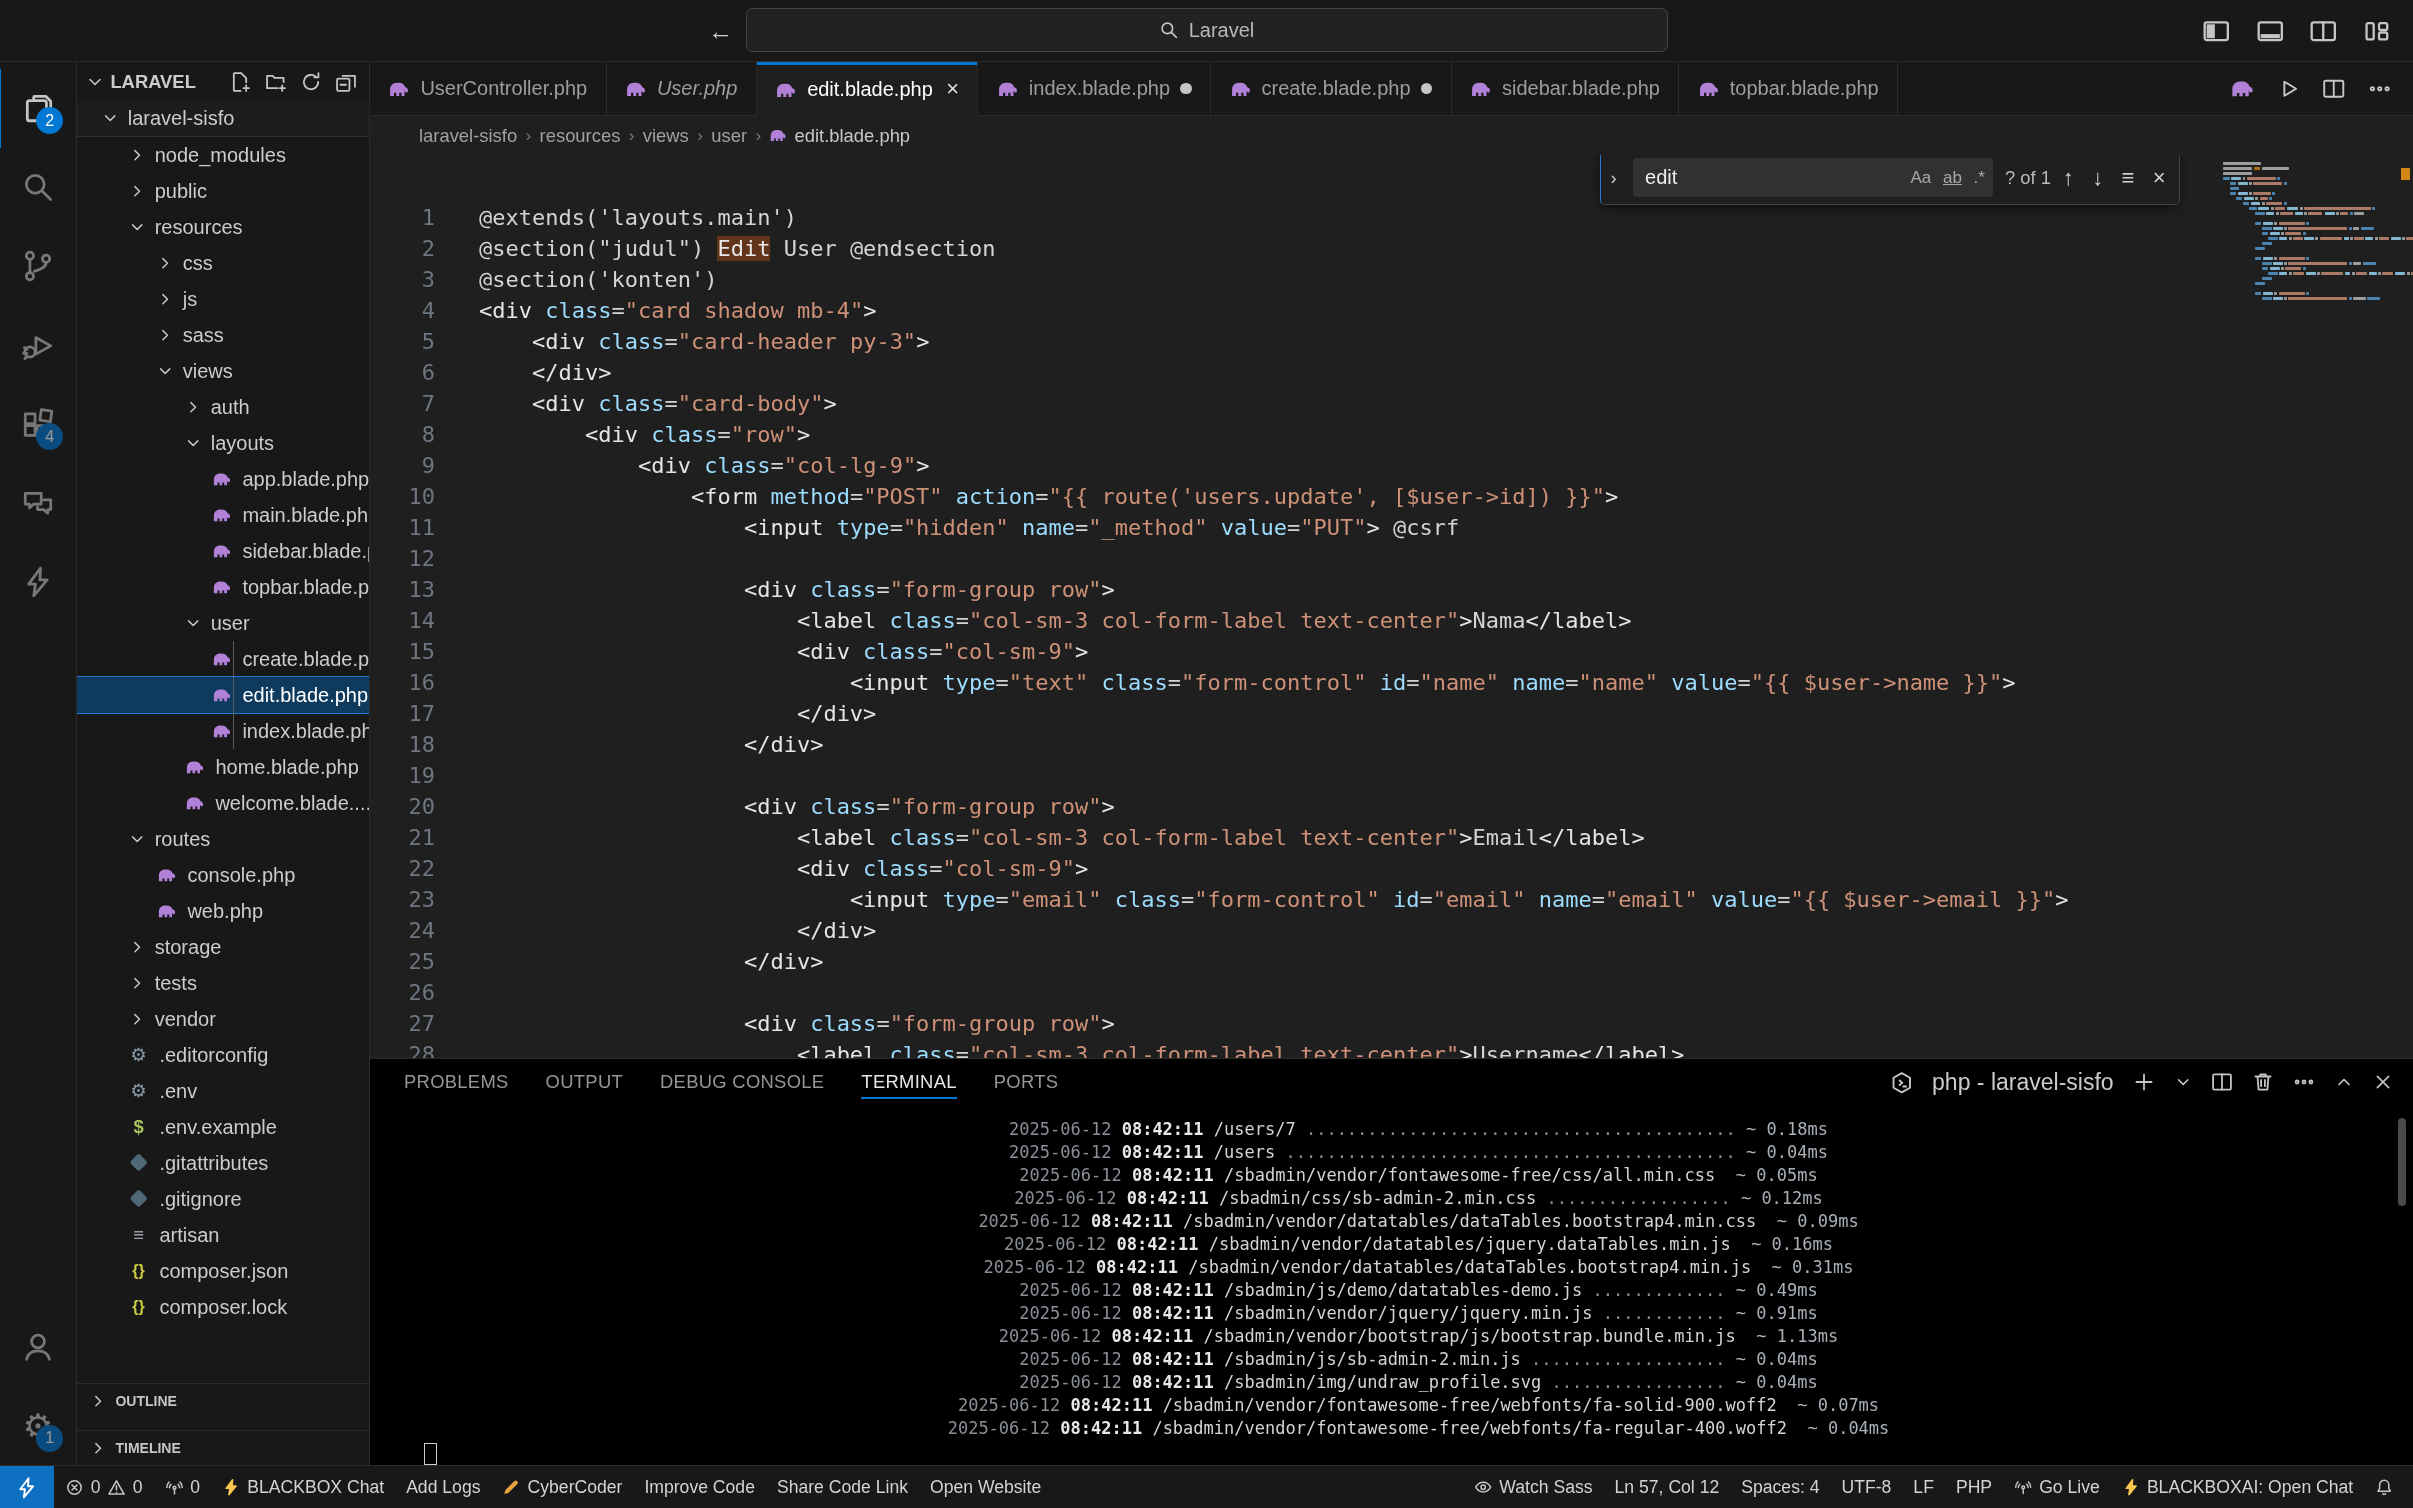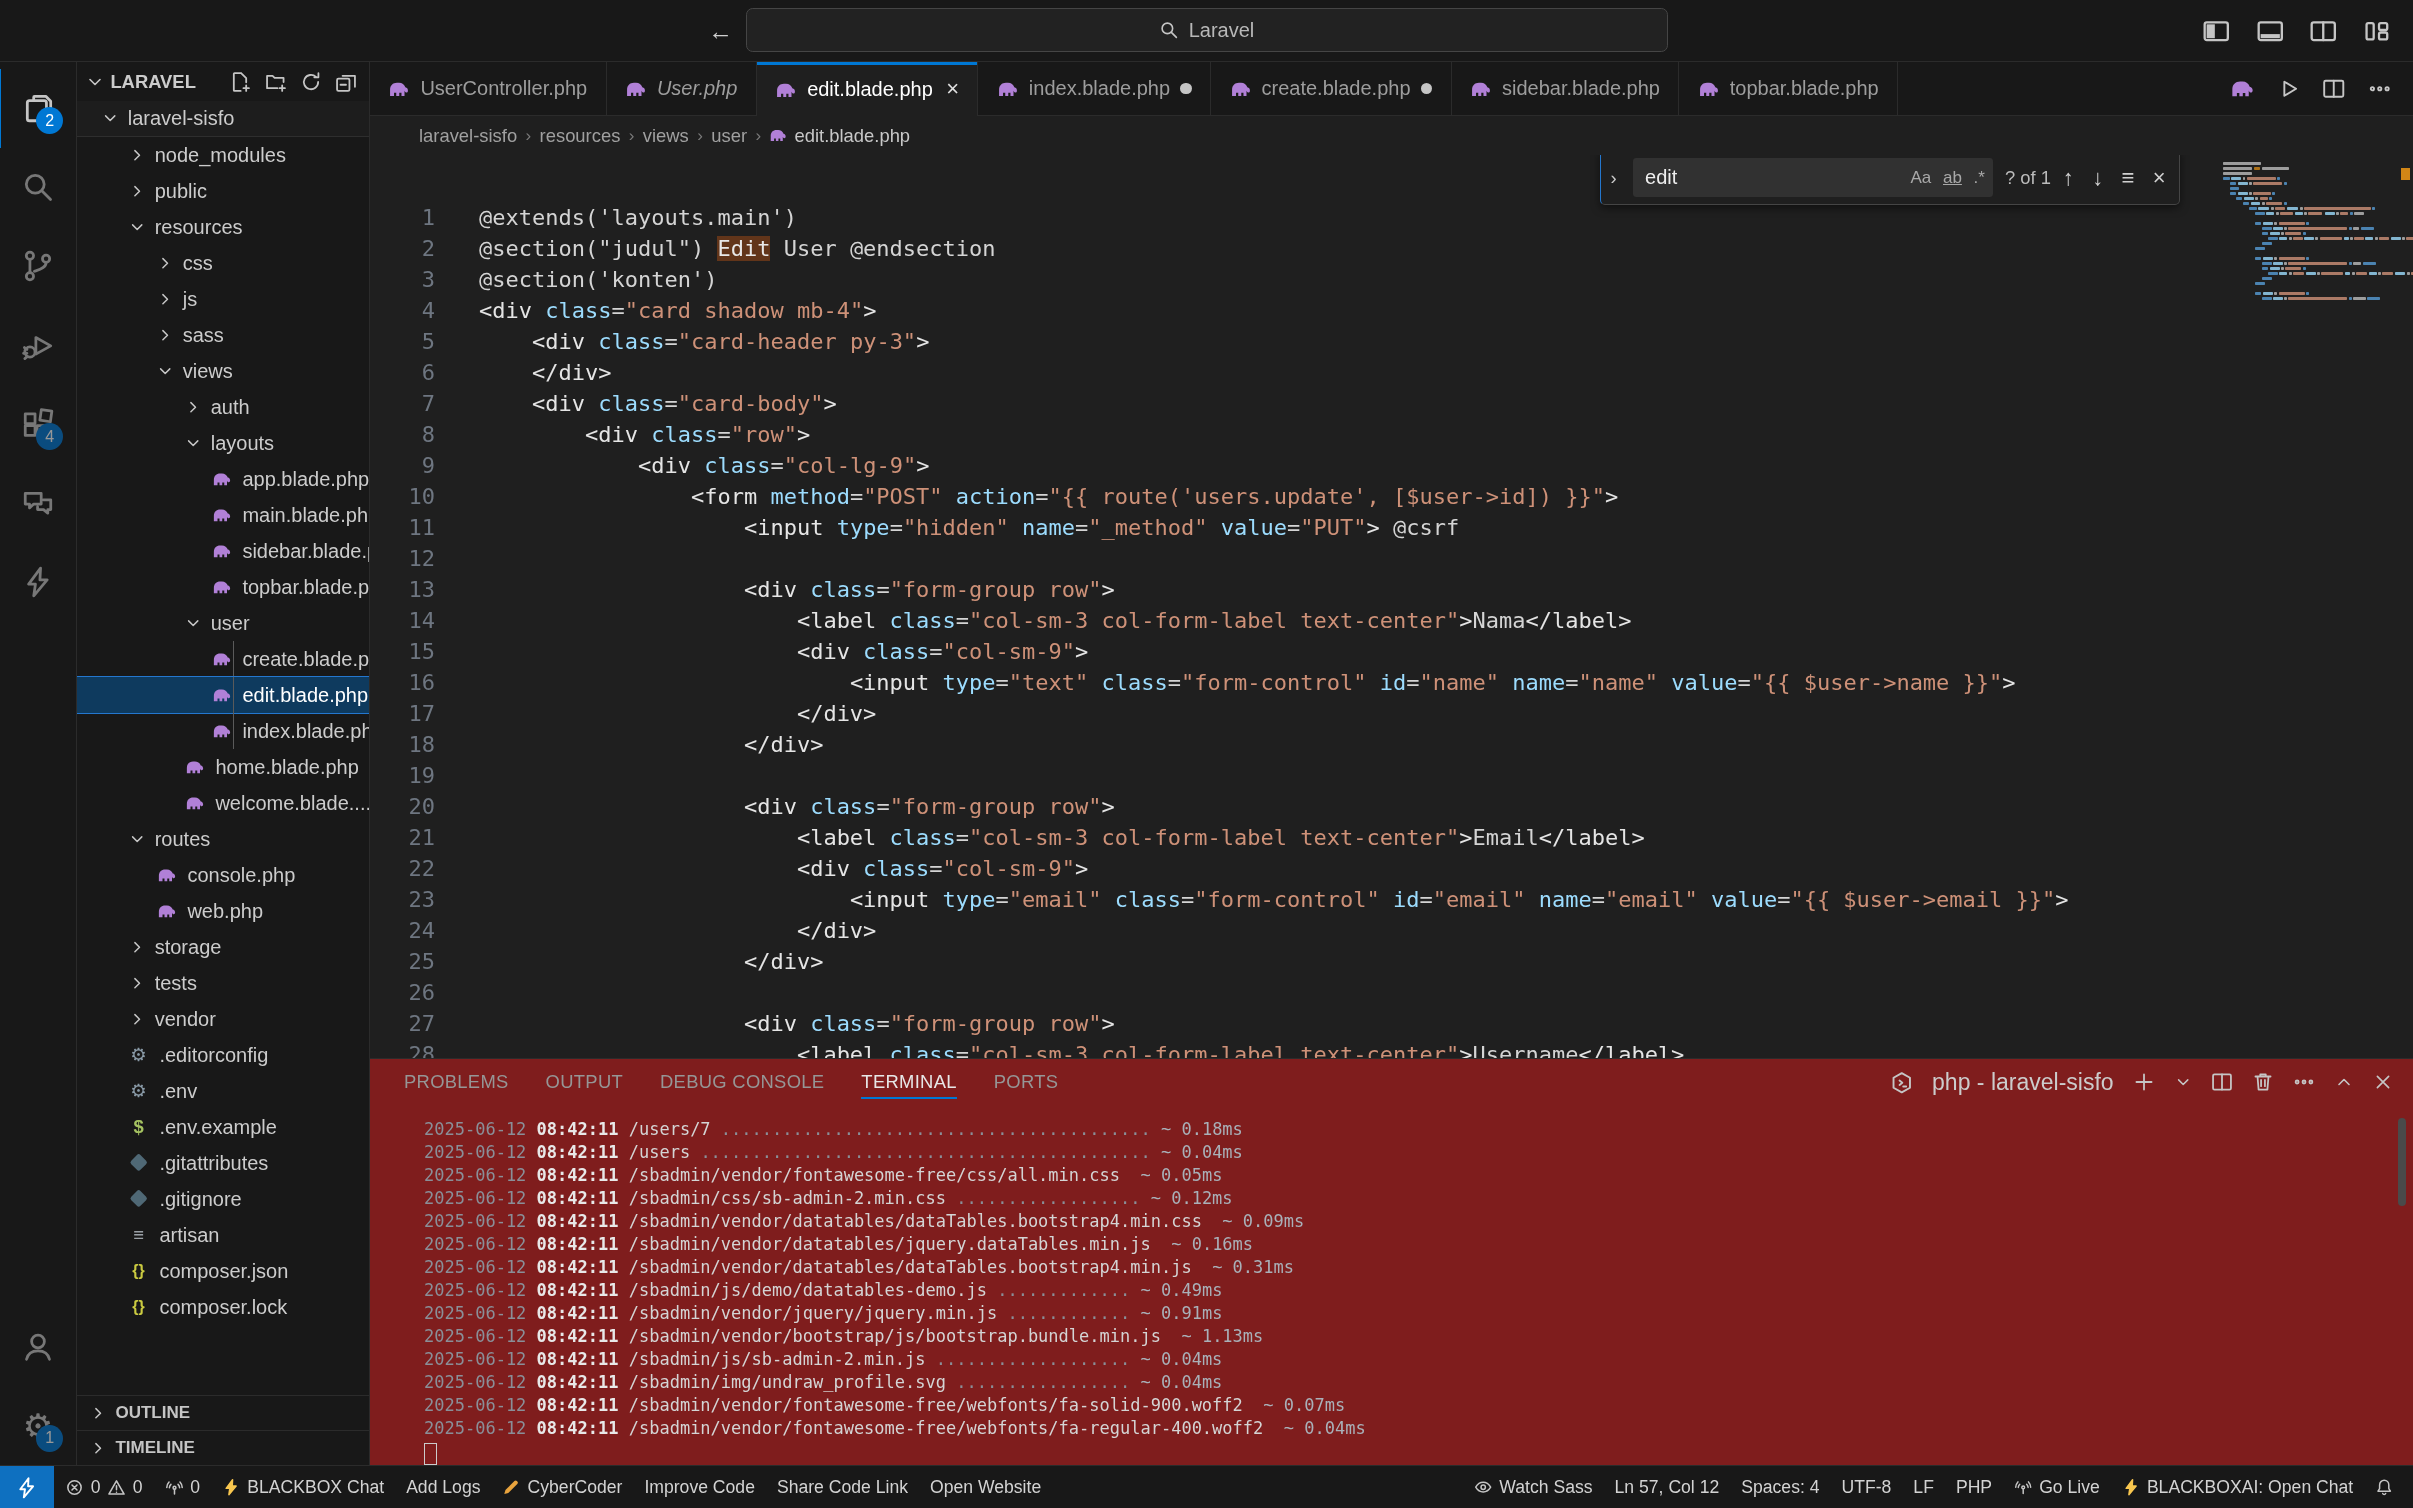--- a/index.html
+++ b/index.html
@@ -40,21 +40,21 @@
   .sb-section .lbl { font-weight:bold; font-size:18.4px; color:#cccccc; flex:0 0 auto; margin-right:auto; }
   .sb-actions { display:flex; gap:13.4px; align-items:center; }
   .tree { flex:1; overflow:hidden; }
   .trow { height:36px; display:flex; align-items:center; font-size:20px; color:#cccccc; position:relative; white-space:nowrap; }
   .trow .chev { width:22px; display:inline-flex; justify-content:center; margin-right:6.7px; flex:0 0 auto;}
   .trow .ficon { width:25px; margin-right:8.4px; display:inline-flex; justify-content:center; flex:0 0 auto; font-size:18.4px; }
   .trow.sel { background:#0e3a5e; outline:0.8px solid #2477ce; outline-offset:-0.8px; color:#ffffff; }
   .trow.sticky { border-bottom:0.8px solid #2e2e2e; background:#1d1d1d; }
   .guideline { position:absolute; left:156px; top:0; bottom:0; width:0.8px; background:#5a5a5a; }
   .sb-foot { border-top:0.8px solid #2b2b2b; height:35px; display:flex; align-items:center; gap:8.4px;
-             padding-left:11.7px; font-weight:bold; font-size:17px; color:#c5c5c5; }
+             padding-left:11.7px; font-weight:bold; font-size:14px; color:#c5c5c5;margin-top:12px; }
 
   
   .maincol { flex:1; display:flex; flex-direction:column; min-width:0; }
 
   
   .tabsbar { height:54px; background:#181818; display:flex; align-items:stretch; position:relative; }
   .tab { display:flex; align-items:center; gap:10px; padding:0 18.4px; font-size:20px; color:#9d9d9d;
          background:#181818; border-right:0.8px solid #2b2b2b; border-bottom:0.8px solid #2b2b2b; position:relative; }
   .tab.active { background:#1f1f1f; color:#ffffff; border-bottom:none; }
   .tab.active::before { content:""; position:absolute; top:0; left:0; right:0; height:2.5px; background:#0078d4; }
@@ -94,21 +94,21 @@
   .find-togg .t-ab { text-decoration:underline; }
   .find-count { font-size:18.4px; color:#bbbbbb; white-space:nowrap; }
   .find-btns { display:flex; gap:18.4px; font-size:22px; color:#d0d0d0; align-items:center; }
 
   
   .minimap { position:absolute; top:0; right:15px; width:178px; height:251px; }
   .mm-row { position:absolute; height:3.4px; border-radius:0.8px; opacity:.8; }
   .ruler-mark { position:absolute; right:-11.7px; width:8.4px; height:11.7px; background:#d18616; }
 
   
-  .panel { height:407px; background:#7f1d1d; border-top:0.8px solid #2b2b2b; display:flex; flex-direction:column; position:relative;}
+  .panel { height:407px; background:#000000; border-top:0.8px solid #2b2b2b; display:flex; flex-direction:column; position:relative;text-align:center;}
   .panel-head { height:49px; display:flex; align-items:center; padding:0 20px 0 34px; }
   .ptabs { display:flex; gap:37px; font-size:18.4px; color:#969696; height:100%; align-items:center; }
   .ptab { height:100%; display:flex; align-items:center; position:relative; letter-spacing:0.3px; }
   .ptab.active { color:#e7e7e7; }
   .ptab.active::after { content:""; position:absolute; bottom:6.7px; left:0; right:0; height:2.5px; background:#0078d4; }
   .panel-right { margin-left:auto; display:flex; align-items:center; gap:19px; font-size:23px; color:#cccccc; }
   .term { flex:1; padding:11.7px 0 0 54px; font-family:"DejaVu Sans Mono", monospace; font-size:17px; line-height:23px;
           color:#cccccc; white-space:pre; }
   .t-date { color:#8a8f98; } .t-time { color:#e8e8e8; font-weight:bold; } .t-path { color:#d4d4d4; }
   .t-dots { color:#8a8f98; } .t-ms { color:#a9b0b8; }

